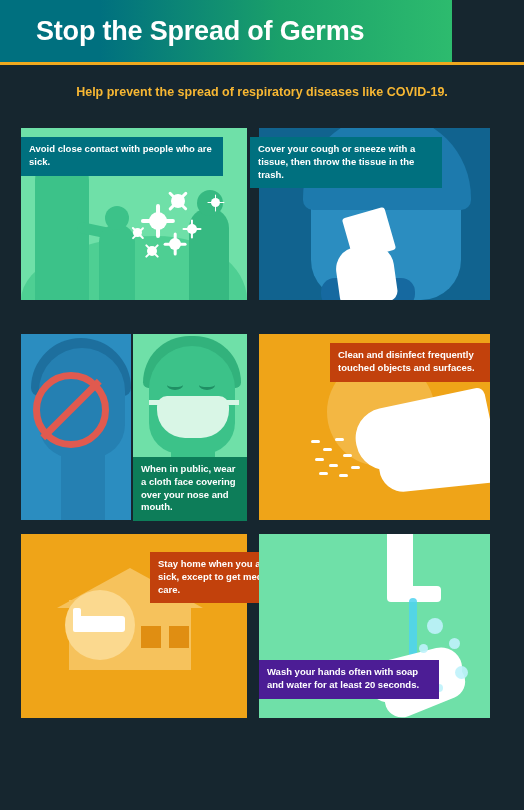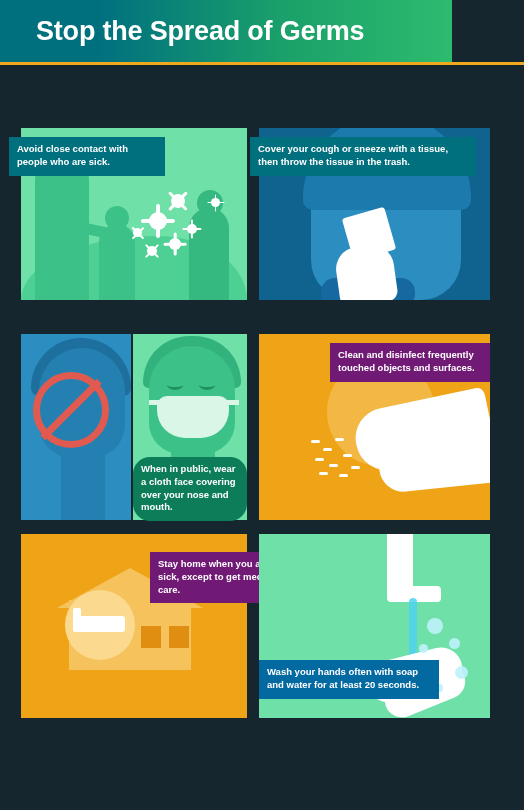--- a/index.html
+++ b/index.html
@@ -37,71 +37,71 @@
   }
   
   .panel{position:absolute;overflow:hidden;}
   .cap{
     position:absolute;
     color:#ffffff;font-size:9.5px;font-weight:bold;line-height:1.35;
     padding:6px 8px 7px 8px;
     box-sizing:border-box;
   }
   .cap-teal{background:#00707f;}
-  .cap-green{background:#0369a1;}
+  .cap-green{background:#4c1d95;}
   .cap-dkgreen{background:#0d7d59;}
-  .cap-gold{background:#701a75;}
+  .cap-gold{background:#c2410c;}
 
   
   #p1{left:21px;top:128px;width:226px;height:172px;background:#6fe0a8;}
   #p1 .hill{position:absolute;left:0;bottom:0;width:226px;height:64px;background:#4ecf93;border-radius:60% 40% 0 0 / 100% 100% 0 0;}
   #p1 .adult{position:absolute;left:14px;top:26px;width:54px;height:146px;background:#3cc289;border-radius:26px 26px 0 0;}
   #p1 .adult-head{position:absolute;left:22px;top:10px;width:34px;height:34px;background:#3cc289;border-radius:50%;}
   #p1 .arm{position:absolute;left:56px;top:98px;width:46px;height:11px;background:#3cc289;border-radius:6px;transform:rotate(12deg);}
   #p1 .child{position:absolute;left:78px;top:96px;width:36px;height:76px;background:#3cc289;border-radius:18px 18px 0 0;}
   #p1 .child-head{position:absolute;left:84px;top:78px;width:24px;height:24px;background:#3cc289;border-radius:50%;}
   #p1 .sick{position:absolute;left:168px;top:80px;width:40px;height:92px;background:#36b981;border-radius:20px 20px 0 0;}
   #p1 .sick-head{position:absolute;left:176px;top:62px;width:26px;height:26px;background:#36b981;border-radius:50%;}
   .germ{position:absolute;border-radius:50%;background:#ffffff;}
   .germ::before,.germ::after{content:"";position:absolute;left:50%;top:50%;transform:translate(-50%,-50%);background:#ffffff;}
   .germ::before{width:190%;height:22%;border-radius:3px;}
   .germ::after{width:22%;height:190%;border-radius:3px;}
   .germ2{position:absolute;border-radius:50%;background:#ffffff;}
   .germ2::before,.germ2::after{content:"";position:absolute;left:50%;top:50%;background:#ffffff;width:180%;height:20%;border-radius:3px;}
   .germ2::before{transform:translate(-50%,-50%) rotate(45deg);}
   .germ2::after{transform:translate(-50%,-50%) rotate(-45deg);}
-  #c1{left:9px;top:137px;width:156px;}
+  #c1{left:21px;top:137px;width:202px;}
 
   #p2{left:259px;top:128px;width:231px;height:172px;background:#11638f;}
   #p2 .face{position:absolute;left:52px;top:-6px;width:150px;height:178px;background:#2b8dc0;border-radius:70px 70px 40px 40px;}
   #p2 .hair{position:absolute;left:44px;top:-14px;width:168px;height:96px;background:#1d7aad;border-radius:84px 84px 10px 10px;}
   #p2 .tissue{position:absolute;left:88px;top:84px;width:44px;height:44px;background:#ffffff;transform:rotate(-16deg);border-radius:3px;}
   #p2 .hand{position:absolute;left:78px;top:118px;width:58px;height:58px;background:#ffffff;border-radius:22px 22px 10px 10px;transform:rotate(-8deg);}
   #p2 .arm2{position:absolute;left:62px;top:150px;width:94px;height:30px;background:#1669a0;border-radius:14px;}
-  #c2{left:250px;top:137px;width:226px;}
+  #c2{left:250px;top:137px;width:192px;}
 
   
   #p3{left:21px;top:334px;width:110px;height:186px;background:#2b8dc0;}
   #p3 .head{position:absolute;left:18px;top:14px;width:86px;height:110px;background:#2580b2;border-radius:44px 44px 34px 34px;}
   #p3 .hair{position:absolute;left:10px;top:4px;width:100px;height:58px;background:#1d6f9e;border-radius:50px 50px 8px 8px;}
   #p3 .neck{position:absolute;left:40px;top:118px;width:44px;height:70px;background:#2580b2;}
   #p3 .nocircle{position:absolute;left:12px;top:38px;width:76px;height:76px;border:7px solid #e05a4f;border-radius:50%;box-sizing:border-box;}
   #p3 .noslash{position:absolute;left:10px;top:72px;width:80px;height:7px;background:#e05a4f;transform:rotate(-45deg);transform-origin:center;}
   #c3{left:21px;top:457px;width:110px;}
 
   #p4{left:133px;top:334px;width:114px;height:186px;background:#6fe0a8;}
   #p4 .head{position:absolute;left:16px;top:12px;width:86px;height:108px;background:#3cc289;border-radius:44px 44px 32px 32px;}
   #p4 .hair{position:absolute;left:10px;top:2px;width:98px;height:52px;background:#32b27c;border-radius:50px 50px 6px 6px;}
   #p4 .eyeL,#p4 .eyeR{position:absolute;top:46px;width:16px;height:7px;border-bottom:3px solid #1f8f64;border-radius:50%;}
   #p4 .eyeL{left:34px;}
   #p4 .eyeR{left:66px;}
   #p4 .mask{position:absolute;left:24px;top:62px;width:72px;height:42px;background:#d9f6e6;border-radius:10px 10px 28px 28px;}
   #p4 .maskband{position:absolute;left:16px;top:66px;width:90px;height:5px;background:#d9f6e6;}
   #p4 .neck{position:absolute;left:38px;top:116px;width:44px;height:70px;background:#3cc289;}
-  #c4{left:133px;top:457px;width:114px;border-radius:17px;}
+  #c4{left:133px;top:457px;width:114px;}
 
   #p5{left:259px;top:334px;width:231px;height:186px;background:#efa418;}
   #p5 .glow{position:absolute;left:68px;top:24px;width:108px;height:108px;background:#f3b743;border-radius:50%;}
   #p5 .hand{position:absolute;left:96px;top:66px;width:136px;height:62px;background:#ffffff;border-radius:30px 8px 8px 30px;transform:rotate(-12deg);}
   #p5 .hand2{position:absolute;left:120px;top:104px;width:118px;height:50px;background:#ffffff;border-radius:24px 6px 6px 24px;transform:rotate(-6deg);}
   #p5 .spray{position:absolute;left:52px;top:104px;width:56px;height:44px;}
   #p5 .spray i{position:absolute;display:block;width:9px;height:3px;background:#ffffff;border-radius:2px;}
   #c5{left:330px;top:343px;width:160px;}
 
   
@@ -133,20 +133,21 @@
 </head>
 <body>
 
 <div class="poster">
 
   <div class="header">
     <div class="header-title">Stop the Spread of Germs</div>
   </div>
   <div class="header-rule"></div>
 
+  <div class="subtitle">Help prevent the spread of respiratory diseases like COVID-19.</div>
 
   <div class="panel" id="p1">
     <div class="hill"></div>
     <div class="adult"></div>
     <div class="adult-head"></div>
     <div class="arm"></div>
     <div class="child"></div>
     <div class="child-head"></div>
     <div class="sick"></div>
     <div class="sick-head"></div>

